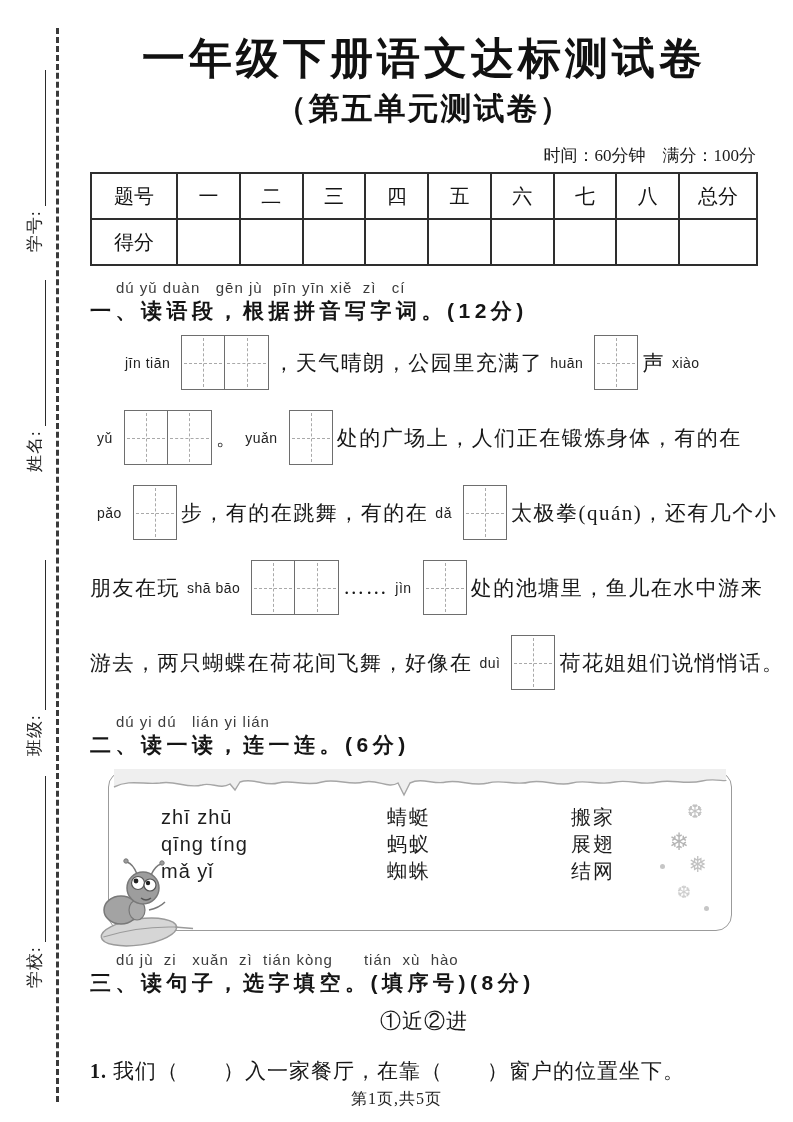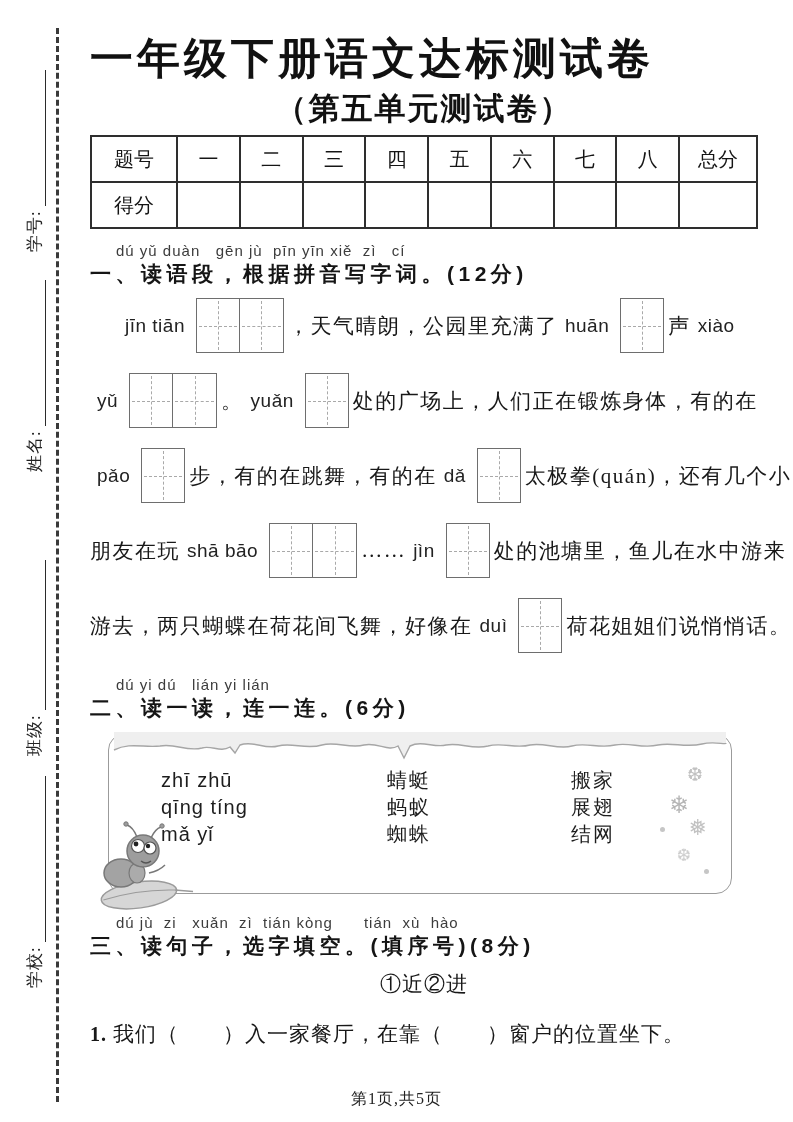--- a/index.html
+++ b/index.html
@@ -10,35 +10,35 @@
   .margin-field{position:absolute;height:26px;display:flex;align-items:flex-end;transform:rotate(-90deg);transform-origin:0 0;font-family:"Liberation Serif",serif;}
   .margin-field .m-label{font-size:17px;color:#222;letter-spacing:1px;white-space:nowrap;}
   .margin-field .m-line{flex:1;border-bottom:1.6px solid #2b2b2b;margin-left:4px;height:18px;}
   .mf1{left:20px;top:252px;width:182px;}
   .mf2{left:20px;top:472px;width:192px;}
   .mf3{left:20px;top:756px;width:196px;}
   .mf4{left:20px;top:988px;width:212px;}
 
   
   .content{position:absolute;left:90px;top:0;width:668px;}
-  .page-title{margin-top:30px;text-align:left;font-size:43px;font-weight:bold;letter-spacing:4px;color:#111;}
+  .page-title{margin-top:30px;text-align:center;font-size:43px;font-weight:bold;letter-spacing:4px;color:#111;}
   .page-subtitle{margin-top:0;text-align:center;font-size:31px;font-weight:600;letter-spacing:2px;color:#111;}
   .exam-meta{margin-top:14px;text-align:right;font-size:17px;color:#1a1a1a;padding-right:2px;}
 
   table.score{border-collapse:collapse;width:100%;margin-top:5px;table-layout:fixed;}
   table.score td{border:2px solid #2e2e2e;height:42px;text-align:center;font-size:20px;color:#151515;}
   table.score td.lbl{width:82px;}
 
   .sec-pinyin{font-family:"Liberation Sans",sans-serif;font-size:15px;color:#3c3c3c;margin:13px 0 0 26px;white-space:pre;letter-spacing:1px;}
   .sec-heading{font-family:"Liberation Sans",sans-serif;font-size:21px;font-weight:bold;color:#151515;letter-spacing:4.5px;margin-top:1px;}
 
   
   .p-line{display:flex;align-items:center;height:75px;white-space:nowrap;}
   .p-text{font-size:21px;color:#181818;letter-spacing:1.5px;}
-  .pinyin-inline{font-family:"Liberation Sans",sans-serif;font-size:19px;color:#222;margin:0 7px;letter-spacing:0.5px;}
+  .pinyin-inline{font-family:"Liberation Sans",sans-serif;font-size:14px;color:#222;margin:0 7px;letter-spacing:0.5px;}
   .box-group{display:inline-flex;margin:0 4px;}
   .tian{display:inline-block;width:44px;height:55px;border:1.5px solid #6e6e6e;position:relative;background:#fff;box-sizing:border-box;}
   .tian + .tian{border-left:none;}
   .tian::before{content:"";position:absolute;left:2px;right:2px;top:50%;border-top:1px dashed #a9a9a9;}
   .tian::after{content:"";position:absolute;top:2px;bottom:2px;left:50%;border-left:1px dashed #a9a9a9;}
 
   
   .match-box{position:relative;margin:12px 0 0 18px;width:622px;height:158px;border:1.6px solid #9b9b9b;border-radius:16px;background:#fff;}
   .snow-edge{position:absolute;top:-3px;left:1px;width:618px;height:30px;}
   .match-rows{position:absolute;left:52px;right:60px;top:32px;bottom:8px;display:flex;flex-direction:column;justify-content:flex-start;}
@@ -81,20 +81,21 @@
 </div>
 <div class="margin-field mf4">
   <span class="m-label">学校:</span>
   <span class="m-line"></span>
 </div>
 
 <div class="content">
 
   <div class="page-title">一年级下册语文达标测试卷</div>
   <div class="page-subtitle">（第五单元测试卷）</div>
+  <div class="exam-meta">时间：60分钟　满分：100分</div>
 
   <table class="score">
     <tbody>
         <tr id="score-header-row">
       <td class="lbl">题号</td>
     <td>一</td>
           <td>二</td>
           <td>三</td>
           <td>四</td>
           <td>五</td>

